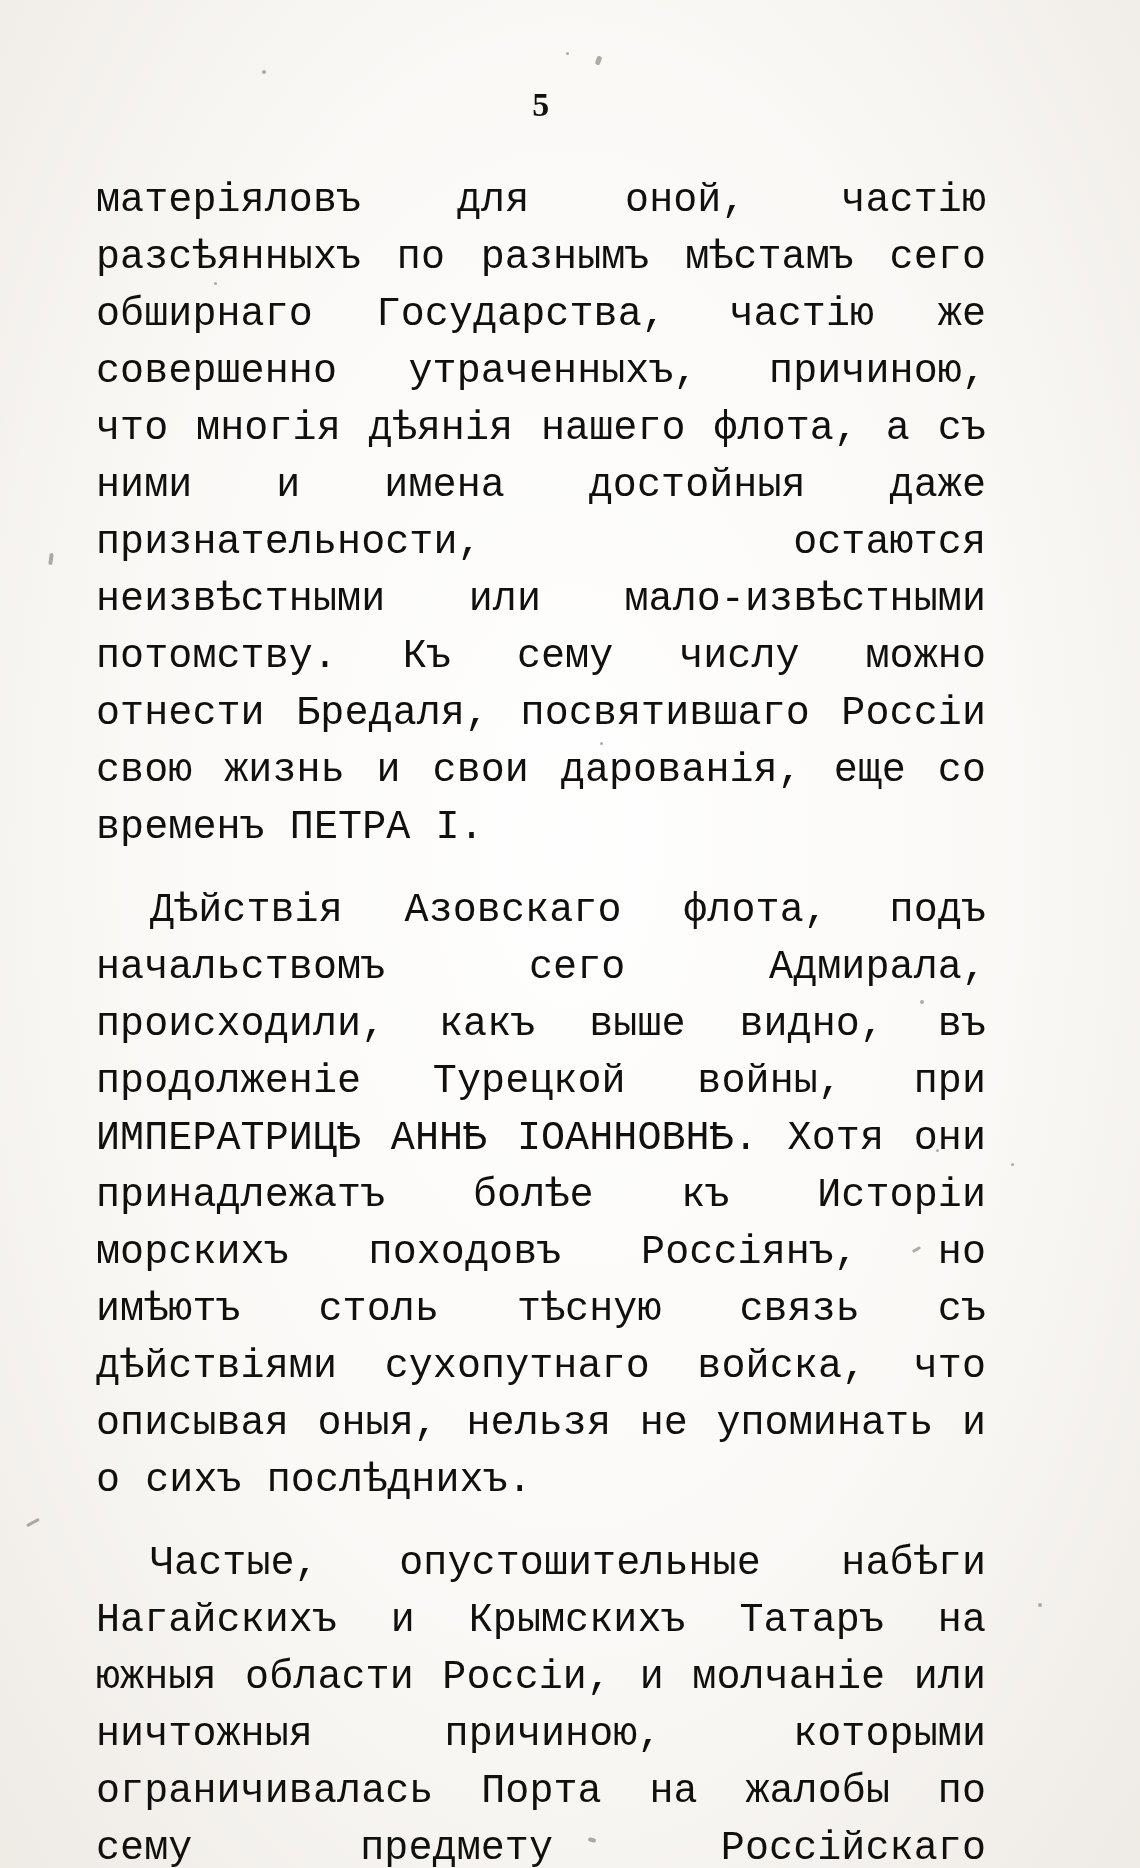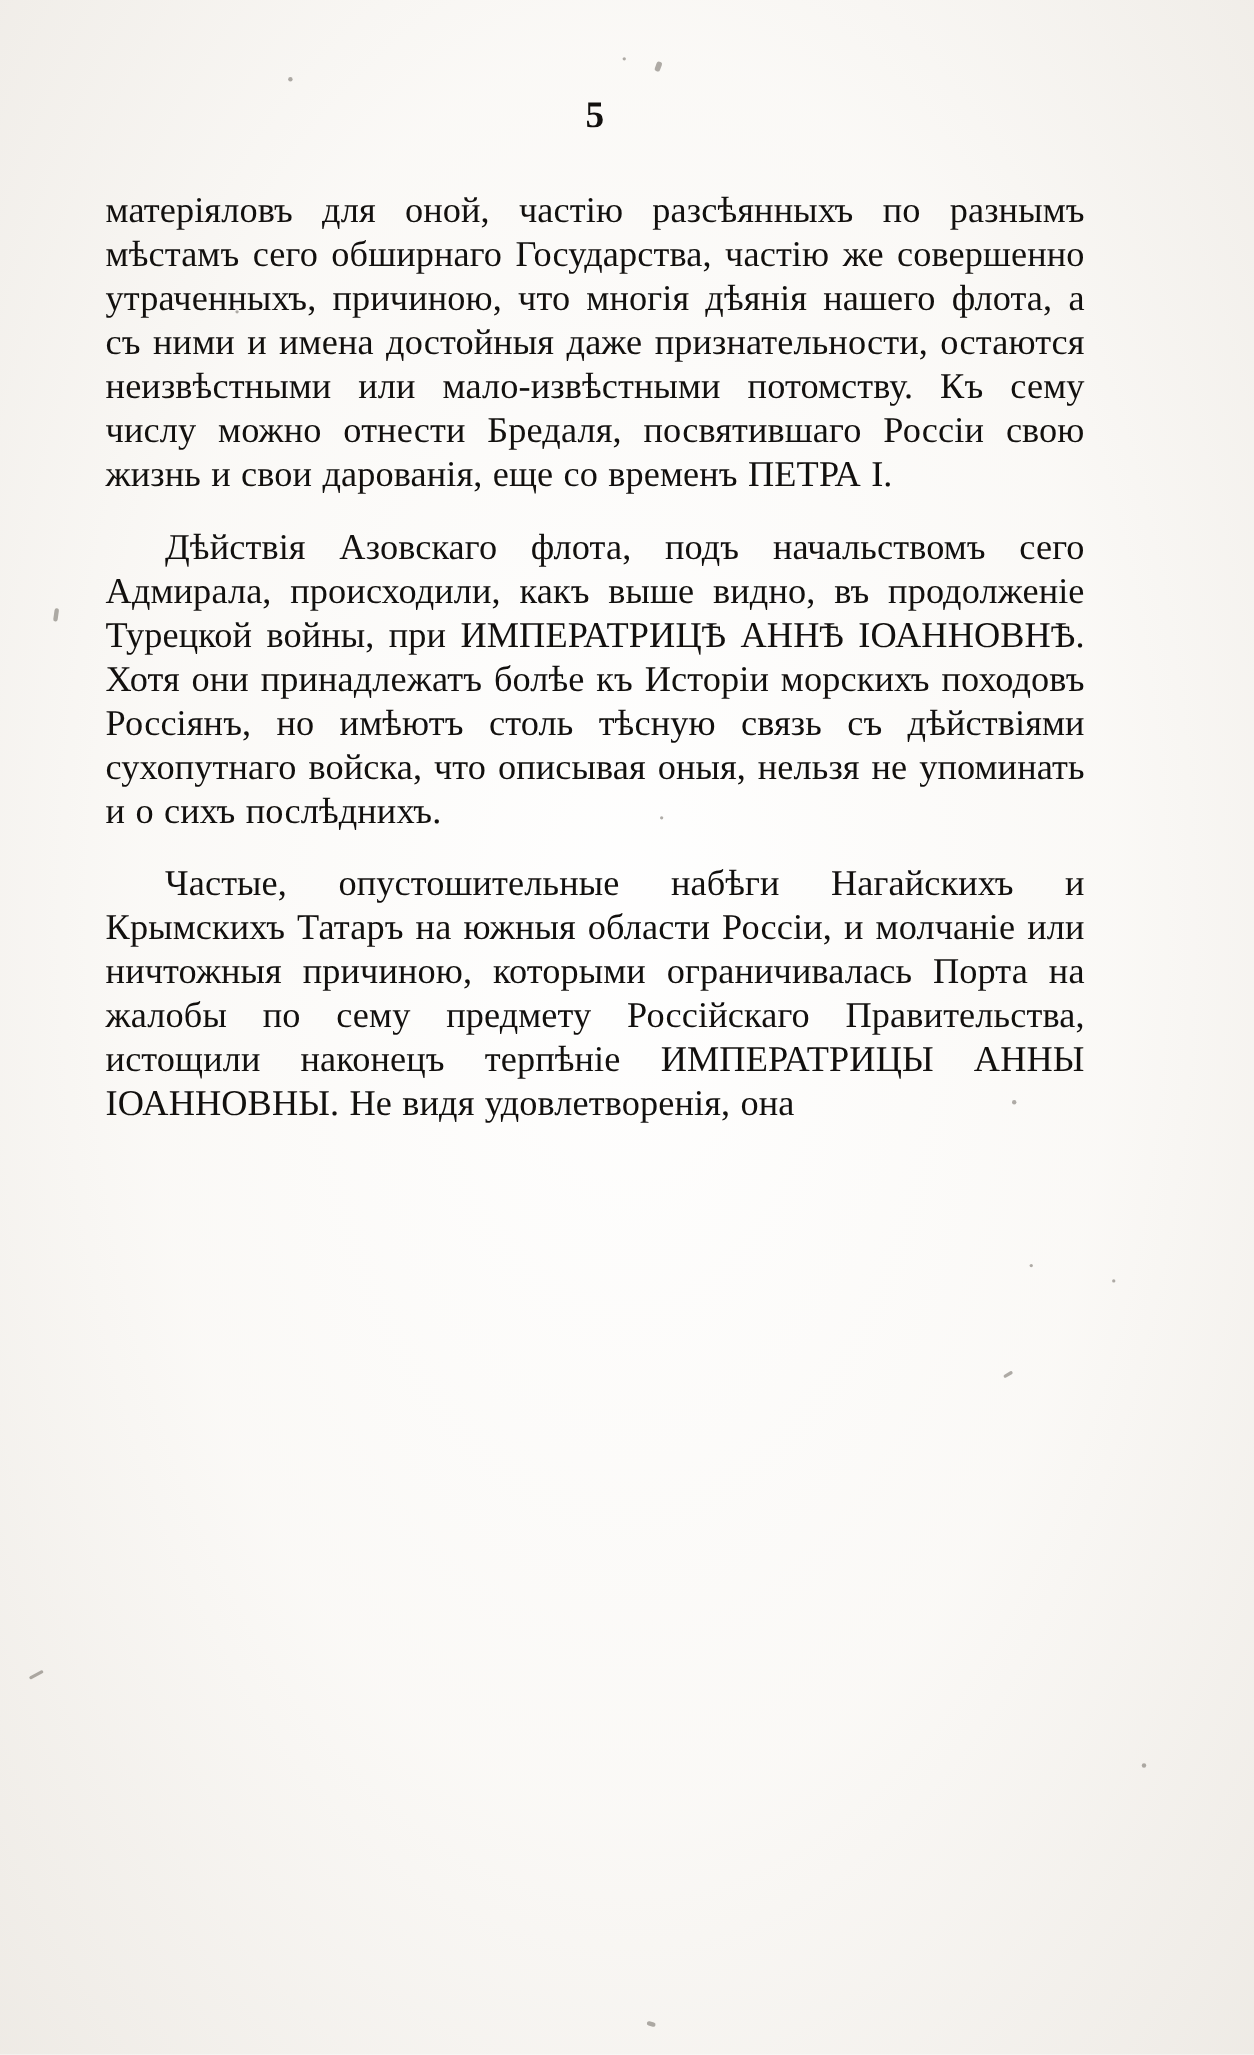--- a/index.html
+++ b/index.html
@@ -38,27 +38,27 @@
   }
   .page-number {
     text-align: center;
     font-size: 34px;
     font-weight: bold;
     letter-spacing: 0.5px;
     margin: 0 0 48px 0;
     font-family: "Liberation Serif", serif;
   }
   .para {
-    font-size: 33px;
-    line-height: 40px;
+    font-size: 40px;
+    line-height: 57px;
     text-align: justify;
     margin: 0 0 26px 0;
     letter-spacing: 0.1px;
     word-spacing: 1px;
-    font-family: Liberation Serif, serif;
+    font-family: Liberation Mono, monospace;
   }
   .para.indent {
     text-indent: 54px;
   }
   .para:last-child { margin-bottom: 0; }
 
   
   .speck {
     position: absolute;
     background: #6f6a63;

